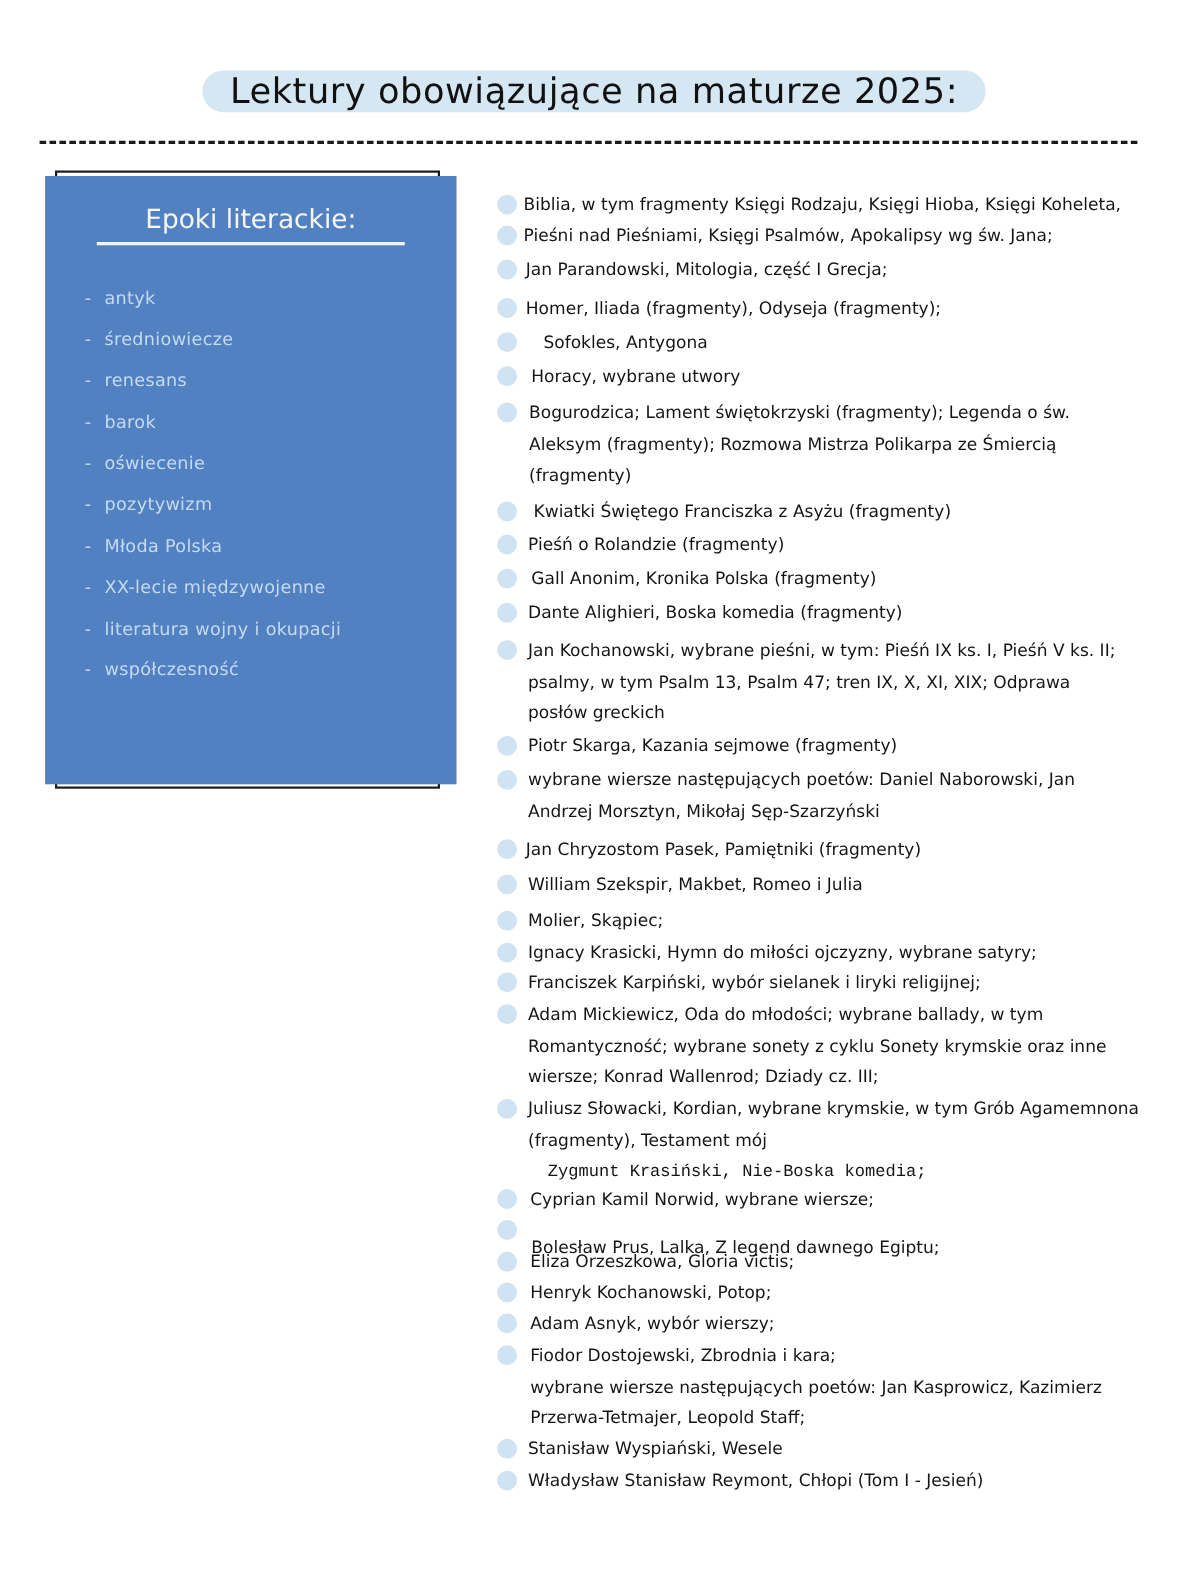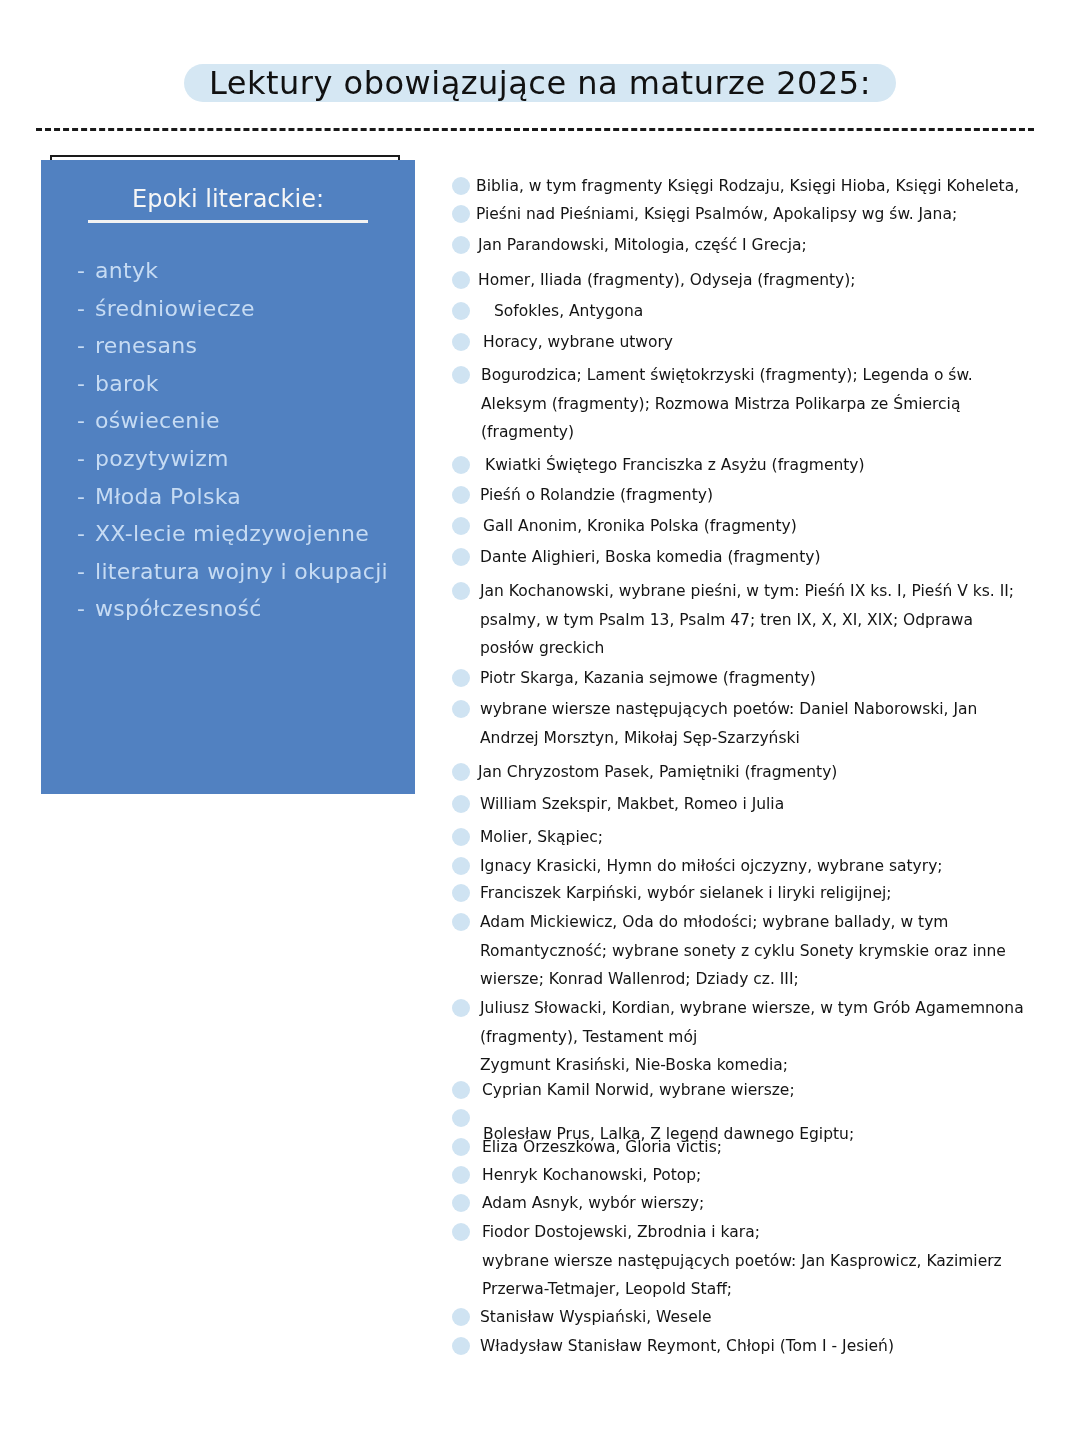--- a/index.html
+++ b/index.html
@@ -52,21 +52,21 @@
       width: 350px;
       height: 562px;
       border: 2px solid #1a1a1a;
       box-sizing: border-box;
     }
     .epoch-panel {
       position: absolute;
       left: 41px;
       top: 160px;
       width: 374px;
-      height: 634px;
+      height: 553px;
       background: #5181c1;
     }
     .epoch-heading {
       position: absolute;
       left: 0;
       top: 22px;
       width: 374px;
       text-align: center;
       color: #f6f6f6;
       font-size: 24px;
@@ -85,21 +85,21 @@
     .epoch-list {
       position: absolute;
       left: 36px;
       top: 92px;
       margin: 0;
       padding: 0;
       list-style: none;
     }
     .epoch-item {
       color: #c6dbf3;
-      font-size: 22px;
+      font-size: 16px;
       line-height: 37.6px;
       white-space: nowrap;
       letter-spacing: 0.3px;
     }
     .epoch-item .dash {
       display: inline-block;
       width: 18px;
     }
     .readings-list {
       position: absolute;
@@ -241,23 +241,23 @@
       <span class="reading-line" style="left: 28px; top: 0px;">Franciszek Karpiński, wybór sielanek i liryki religijnej;</span>
     </li>
     <li class="reading-item" style="top: 736px;">
       <span class="bullet" style="background: rgb(207, 227, 242);"></span>
       <span class="reading-line" style="left: 28px; top: 0px;">Adam Mickiewicz, Oda do młodości; wybrane ballady, w tym</span>
       <span class="reading-line" style="left: 28px; top: 28.5px;">Romantyczność; wybrane sonety z cyklu Sonety krymskie oraz inne</span>
       <span class="reading-line" style="left: 28px; top: 57px;">wiersze; Konrad Wallenrod; Dziady cz. III;</span>
     </li>
     <li class="reading-item" style="top: 822px;">
       <span class="bullet" style="background: rgb(207, 227, 242);"></span>
-      <span class="reading-line" style="left: 28px; top: 0px;">Juliusz Słowacki, Kordian, wybrane wiersze, w tym Grób Agamemnona</span>
+      <span class="reading-line" style="left: 28px; top: 0px;">Juliusz Słowacki, Kordian, wybrane krymskie, w tym Grób Agamemnona</span>
       <span class="reading-line" style="left: 28px; top: 28.5px;">(fragmenty), Testament mój</span>
-      <span class="reading-line" style="left: 28px; top: 57px;">Zygmunt Krasiński, Nie-Boska komedia;</span>
+      <span class="reading-line" style="left: 46px; top: 57px; font-family: Liberation Mono, monospace;">Zygmunt Krasiński, Nie-Boska komedia;</span>
     </li>
     <li class="reading-item" style="top: 904px;">
       <span class="bullet" style="background: rgb(207, 227, 242);"></span>
       <span class="reading-line" style="left: 30px; top: 0px;">Cyprian Kamil Norwid, wybrane wiersze;</span>
     </li>
     <li class="reading-item" style="top: 932px;">
       <span class="bullet" style="background: rgb(207, 227, 242);"></span>
       <span class="reading-line" style="left: 31px; top: 16px;">Bolesław Prus, Lalka, Z legend dawnego Egiptu;</span>
     </li>
     <li class="reading-item" style="top: 961px;">

